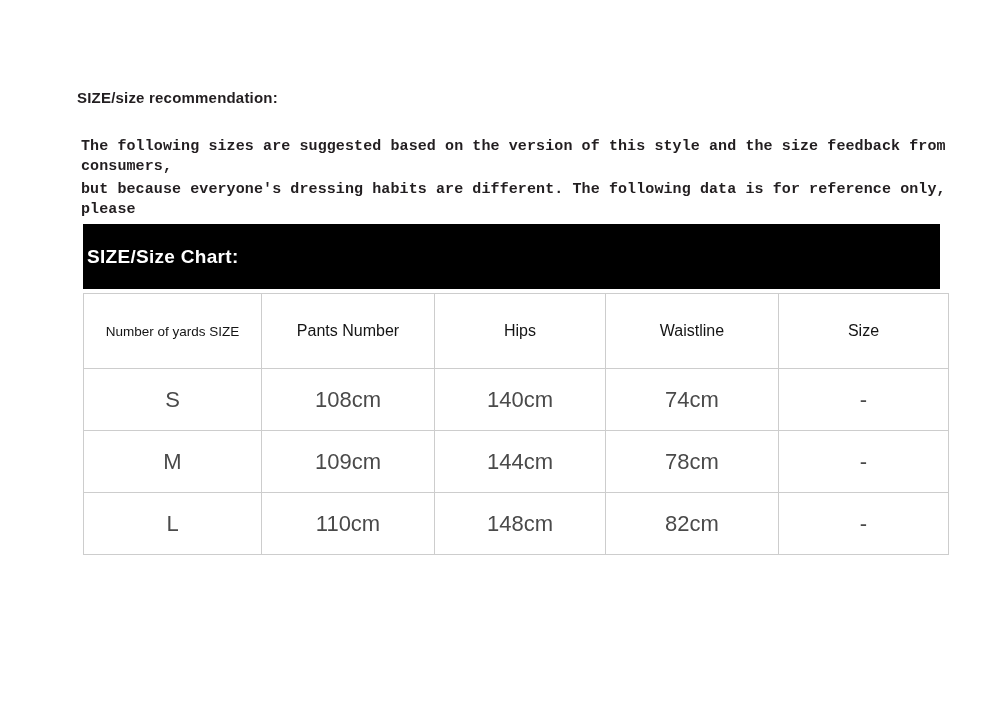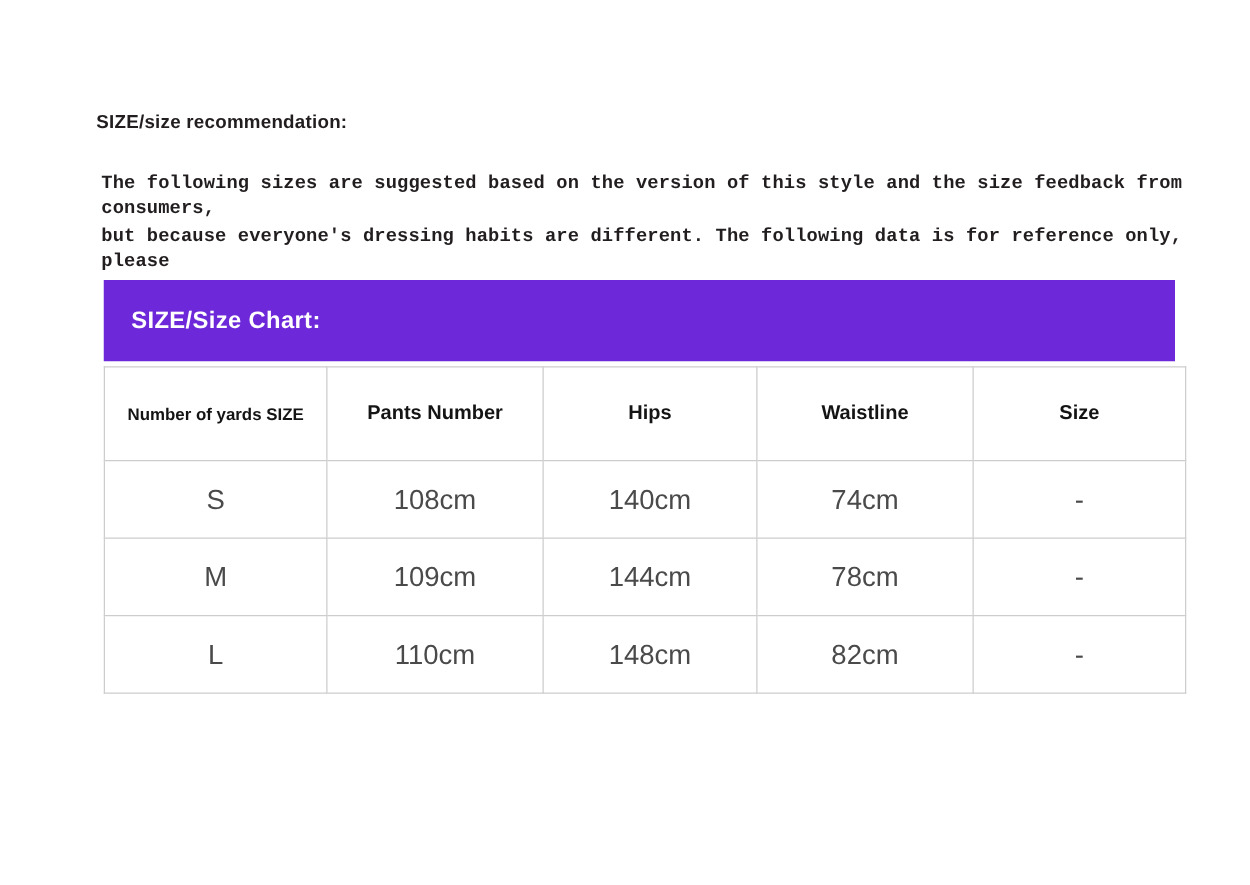--- a/index.html
+++ b/index.html
@@ -33,24 +33,23 @@
     font-family: Liberation Mono, monospace;
   }
   .chart-section {
     position: absolute;
     left: 67px;
     top: 208px;
     width: 865px;
   }
   .chart-title-bar {
     height: 65px;
-    background: #6d28d9;
+    background: #000000;
     display: flex;
     align-items: center;
-    padding-left: 18px;
   }
   .chart-title-bar span {
     color: #ffffff;
     font-size: 19px;
     font-weight: bold;
     letter-spacing: 0.3px;
   }
   table.size-table {
     width: 865px;
     border-collapse: collapse;
@@ -59,21 +58,21 @@
   }
   .size-table th,
   .size-table td {
     border: 1px solid #cdcdcd;
     text-align: center;
     vertical-align: middle;
   }
   .size-table thead th {
     height: 75px;
     font-size: 16px;
-    font-weight: bold;
+    font-weight: normal;
     color: #141414;
   }
   .size-table thead th.col-size {
     font-size: 13.5px;
   }
   .size-table tbody td {
     height: 62px;
     font-size: 22px;
     font-weight: 400;
     color: #4a4a4a;

